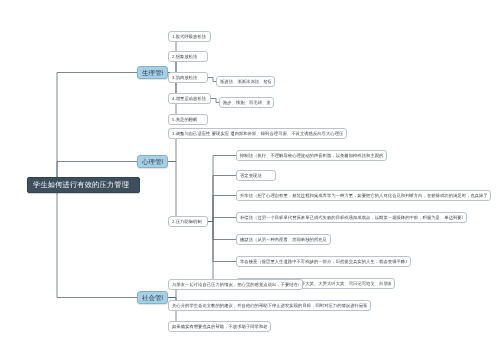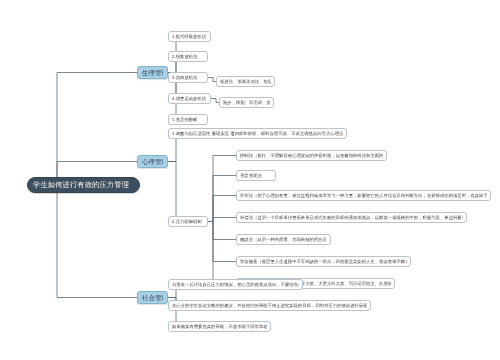--- a/index.html
+++ b/index.html
@@ -14,21 +14,21 @@
   .node{
     position:absolute;box-sizing:border-box;
     display:flex;align-items:center;
     white-space:nowrap;
   }
   .node .txt{display:block;width:100%;overflow:hidden;text-overflow:clip;}
 
   
   .root{
     background:#3d4f5e;color:#ffffff;
-    border:1px solid #33434f;border-radius:8px;
+    border:1px solid #33434f;border-radius:2px;
     font-size:7.2px;letter-spacing:.2px;
     padding:0 5px;height:16px;line-height:16px;
     box-shadow:0 1px 1px rgba(0,0,0,.18);
   }
   
   .branch{
     background:#a8cfe4;color:#1d3b4d;
     border:1px solid #7fb4d0;border-radius:3px;
     font-size:6.4px;letter-spacing:.2px;
     padding:0 4px;height:13px;line-height:13px;

